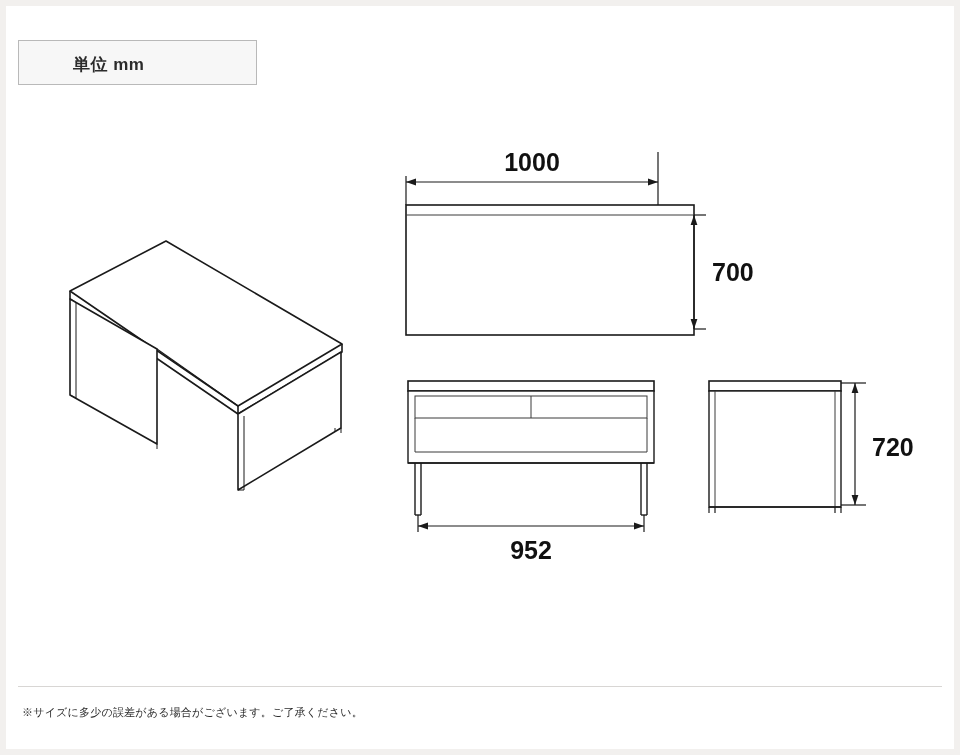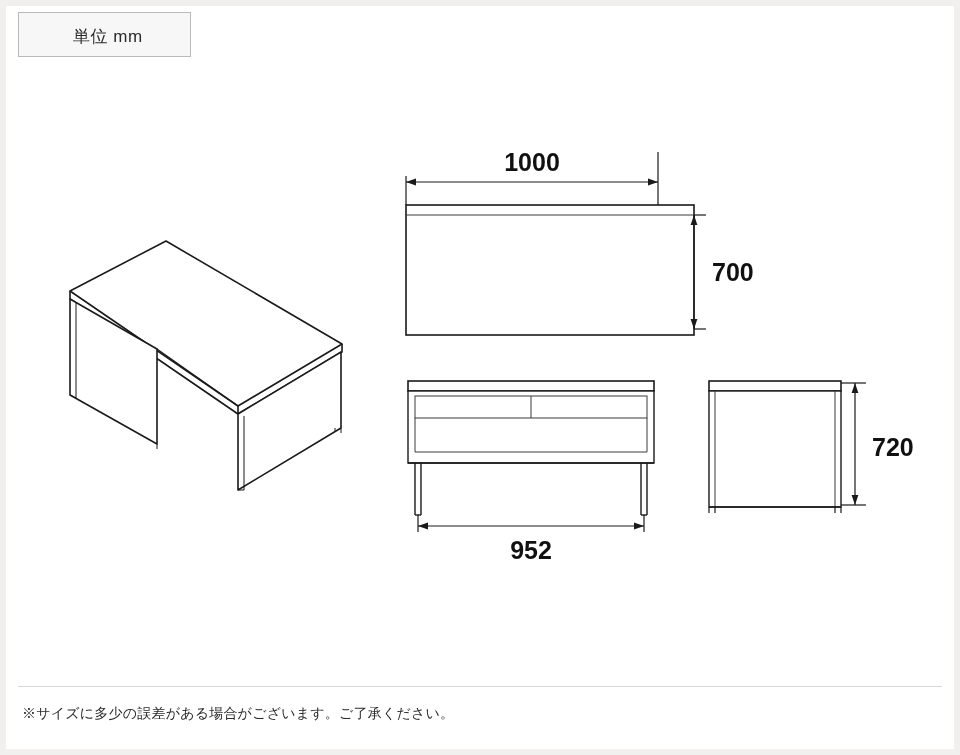--- a/index.html
+++ b/index.html
@@ -42,26 +42,27 @@
     position: absolute;
     left: 0; bottom: 0;
     width: 960px; height: 6px;
     background: #f2f0ee;
   }
 
   
   .unit-box {
     position: absolute;
     left: 18px;
-    top: 12px;
-    width: 173px;
+    top: 40px;
+    width: 239px;
     height: 45px;
     border: 1px solid #b9b9b9;
     background: #f7f7f7;
     box-sizing: border-box;
+    font-weight: bold;
   }
   .unit-box .label {
     position: absolute;
     left: 54px;
     top: 12px;
     font-size: 17px;
     color: #2b2b2b;
     letter-spacing: 0.5px;
     white-space: nowrap;
   }
@@ -72,21 +73,21 @@
     left: 18px;
     top: 686px;
     width: 924px;
     height: 1px;
     background: #d8d6d4;
   }
   .footer-note {
     position: absolute;
     left: 22px;
     top: 705px;
-    font-size: 14px;
+    font-size: 11px;
     color: #2b2b2b;
     letter-spacing: 0.2px;
     white-space: nowrap;
   }
 
   
   .drawing {
     position: absolute;
     left: 0;
     top: 0;

